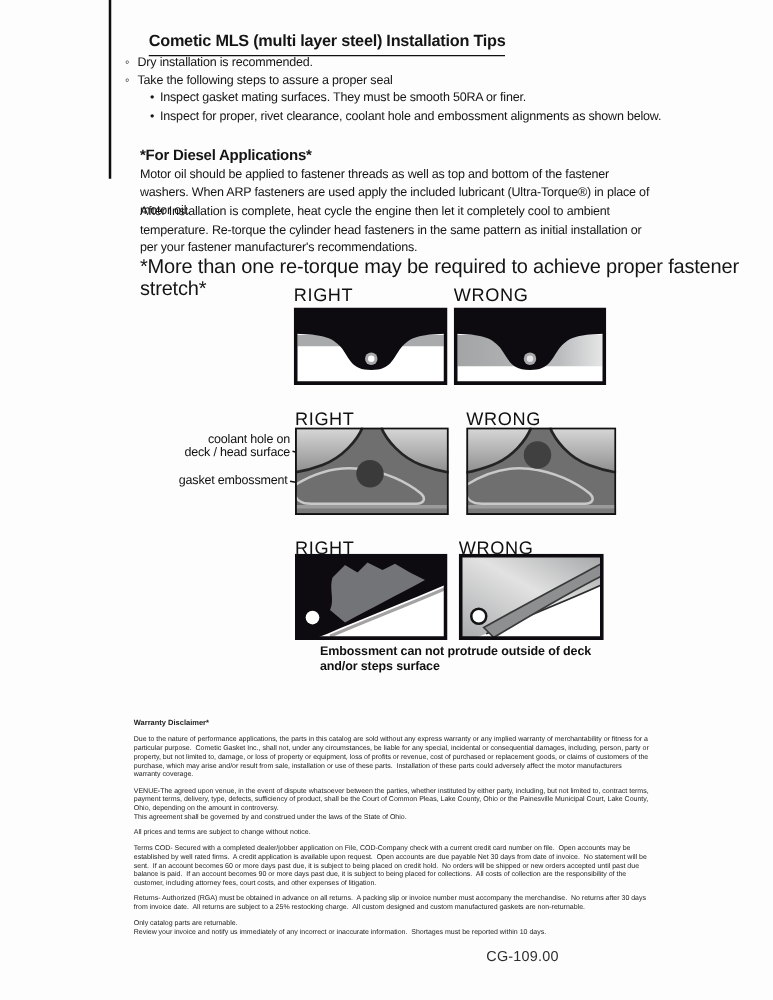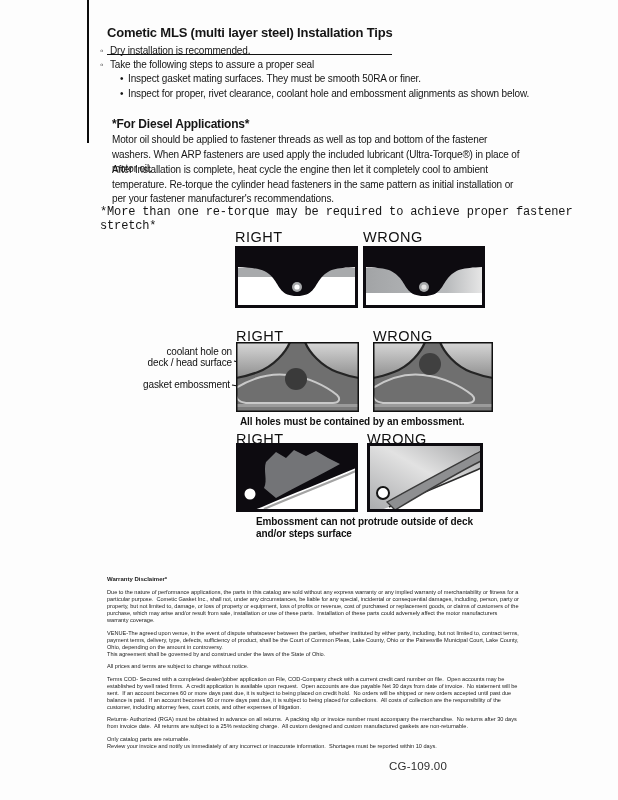--- a/index.html
+++ b/index.html
@@ -4,33 +4,33 @@
 <style>
   html,body{margin:0;padding:0;background:#e8e8e8;}
   .page{
     position:relative;width:618px;height:800px;background:#fdfdfd;
     font-family:"Liberation Sans", sans-serif;color:#151515;overflow:hidden;
     margin:0 auto;
   }
   .abs{position:absolute;}
   .vline{position:absolute;left:87px;top:0;width:2px;height:143px;background:#0c0c0c;}
   .title{
-    left:107px;top:25px;font-size:13px;font-weight:700;letter-spacing:-0.2px;
-    border-bottom:1.5px solid #111;padding-bottom:14px;display:inline-block;
+    left:119px;top:25px;font-size:13px;font-weight:700;letter-spacing:-0.2px;
+    border-bottom:1.5px solid #111;padding-bottom:4px;display:inline-block;
   }
   .bullets{left:102px;top:44px;width:440px;font-size:10px;letter-spacing:-0.15px;}
   .bullets .li{position:relative;padding-left:8px;line-height:14.2px;}
   .bullets .li::before{content:"\25E6";position:absolute;left:-2px;top:0;font-size:10px;}
   .bullets .sub{margin-left:18px;}
   .bullets .sub::before{content:"\2022";left:0;}
   .h2{left:112px;top:117px;font-size:12px;font-weight:700;letter-spacing:-0.2px;}
   .para{font-size:10px;line-height:14.5px;letter-spacing:-0.15px;width:416px;}
   .p1{left:112px;top:133px;}
   .p2{left:112px;top:163px;}
-  .note{left:100px;top:205px;font-size:12px;letter-spacing:-0.15px;font-family:Liberation Mono, monospace;}
+  .note{left:112px;top:205px;font-size:16px;letter-spacing:-0.15px;}
   .dlabel{font-size:14.5px;font-weight:500;letter-spacing:0.5px;text-align:left;color:#101010;}
   .caption{font-size:10px;font-weight:700;letter-spacing:-0.1px;color:#101010;line-height:12px;}
   .ann{font-size:10px;letter-spacing:-0.15px;text-align:right;color:#101010;line-height:11px;}
   .box{position:absolute;}
   .box svg{display:block;}
   .legal{left:107px;top:576px;width:412px;font-size:5.6px;line-height:7px;color:#222;letter-spacing:0;}
   .legal .lh{font-size:6px;font-weight:700;margin:0 0 6px 0;}
   .legal p{margin:0 0 5.5px 0;white-space:pre-wrap;}
   .legal p.tight{margin-bottom:0;}
   .footer{left:389px;top:760px;font-size:11.5px;color:#2e2e2e;letter-spacing:0.2px;}
@@ -134,21 +134,20 @@
       <path d="M0,0 H52 C48,10 37,24 21,30 C13,33 6,35 0,36 Z" fill="url(#boreGrad)"></path>
       <path d="M52,0 C48,10 37,24 21,30 C13,33 6,35 0,36" fill="none" stroke="#242424" stroke-width="2.2"></path>
       <path d="M120,0 H67 C71,10 82,24 98,30 C106,33 114,35 120,36 Z" fill="url(#boreGrad)"></path>
       <path d="M67,0 C71,10 82,24 98,30 C106,33 114,35 120,36" fill="none" stroke="#242424" stroke-width="2.2"></path>
       <path d="M0,46 C16,36 33,31 50,33 C70,35 88,44 99,53 C103,57 101,61 95,61 L13,61 C4,61 0,57 0,52" fill="none" stroke="#c9c9c9" stroke-width="2"></path>
       <circle cx="57" cy="22" r="11" fill="#404040"></circle>
       <rect x="0.75" y="0.75" width="118.5" height="68.5" fill="none" stroke="#111" stroke-width="1.5"></rect>
     </svg>
   </div>
 
-  <div class="abs caption" style="left:240px;top:416px;">All holes must be contained by an embossment.</div>
 
   <div class="abs dlabel" style="left:236px;top:431px;width:122px;">RIGHT</div>
   <div class="abs dlabel" style="left:367px;top:431px;width:116px;">WRONG</div>
 
   <div class="box" style="left:236px;top:443px;">
     <svg width="122" height="69" viewBox="0 0 122 69">
       <rect x="0" y="0" width="122" height="69" fill="#ffffff"></rect>
       <path d="M2,2 H120 V25 C92,37 56,51 26,64 L18,67 H2 Z" fill="#0d0b10"></path>
       <path d="M120,28 C92,40 56,54 28,66" fill="none" stroke="#a3a3a3" stroke-width="2.4"></path>
       <path d="M30,19 L40,9 L50,15 L58,7 L70,13 L80,8 L92,15 L104,21 C84,32 60,44 40,55 L28,45 C32,37 27,28 30,19 Z" fill="#737477"></path>

